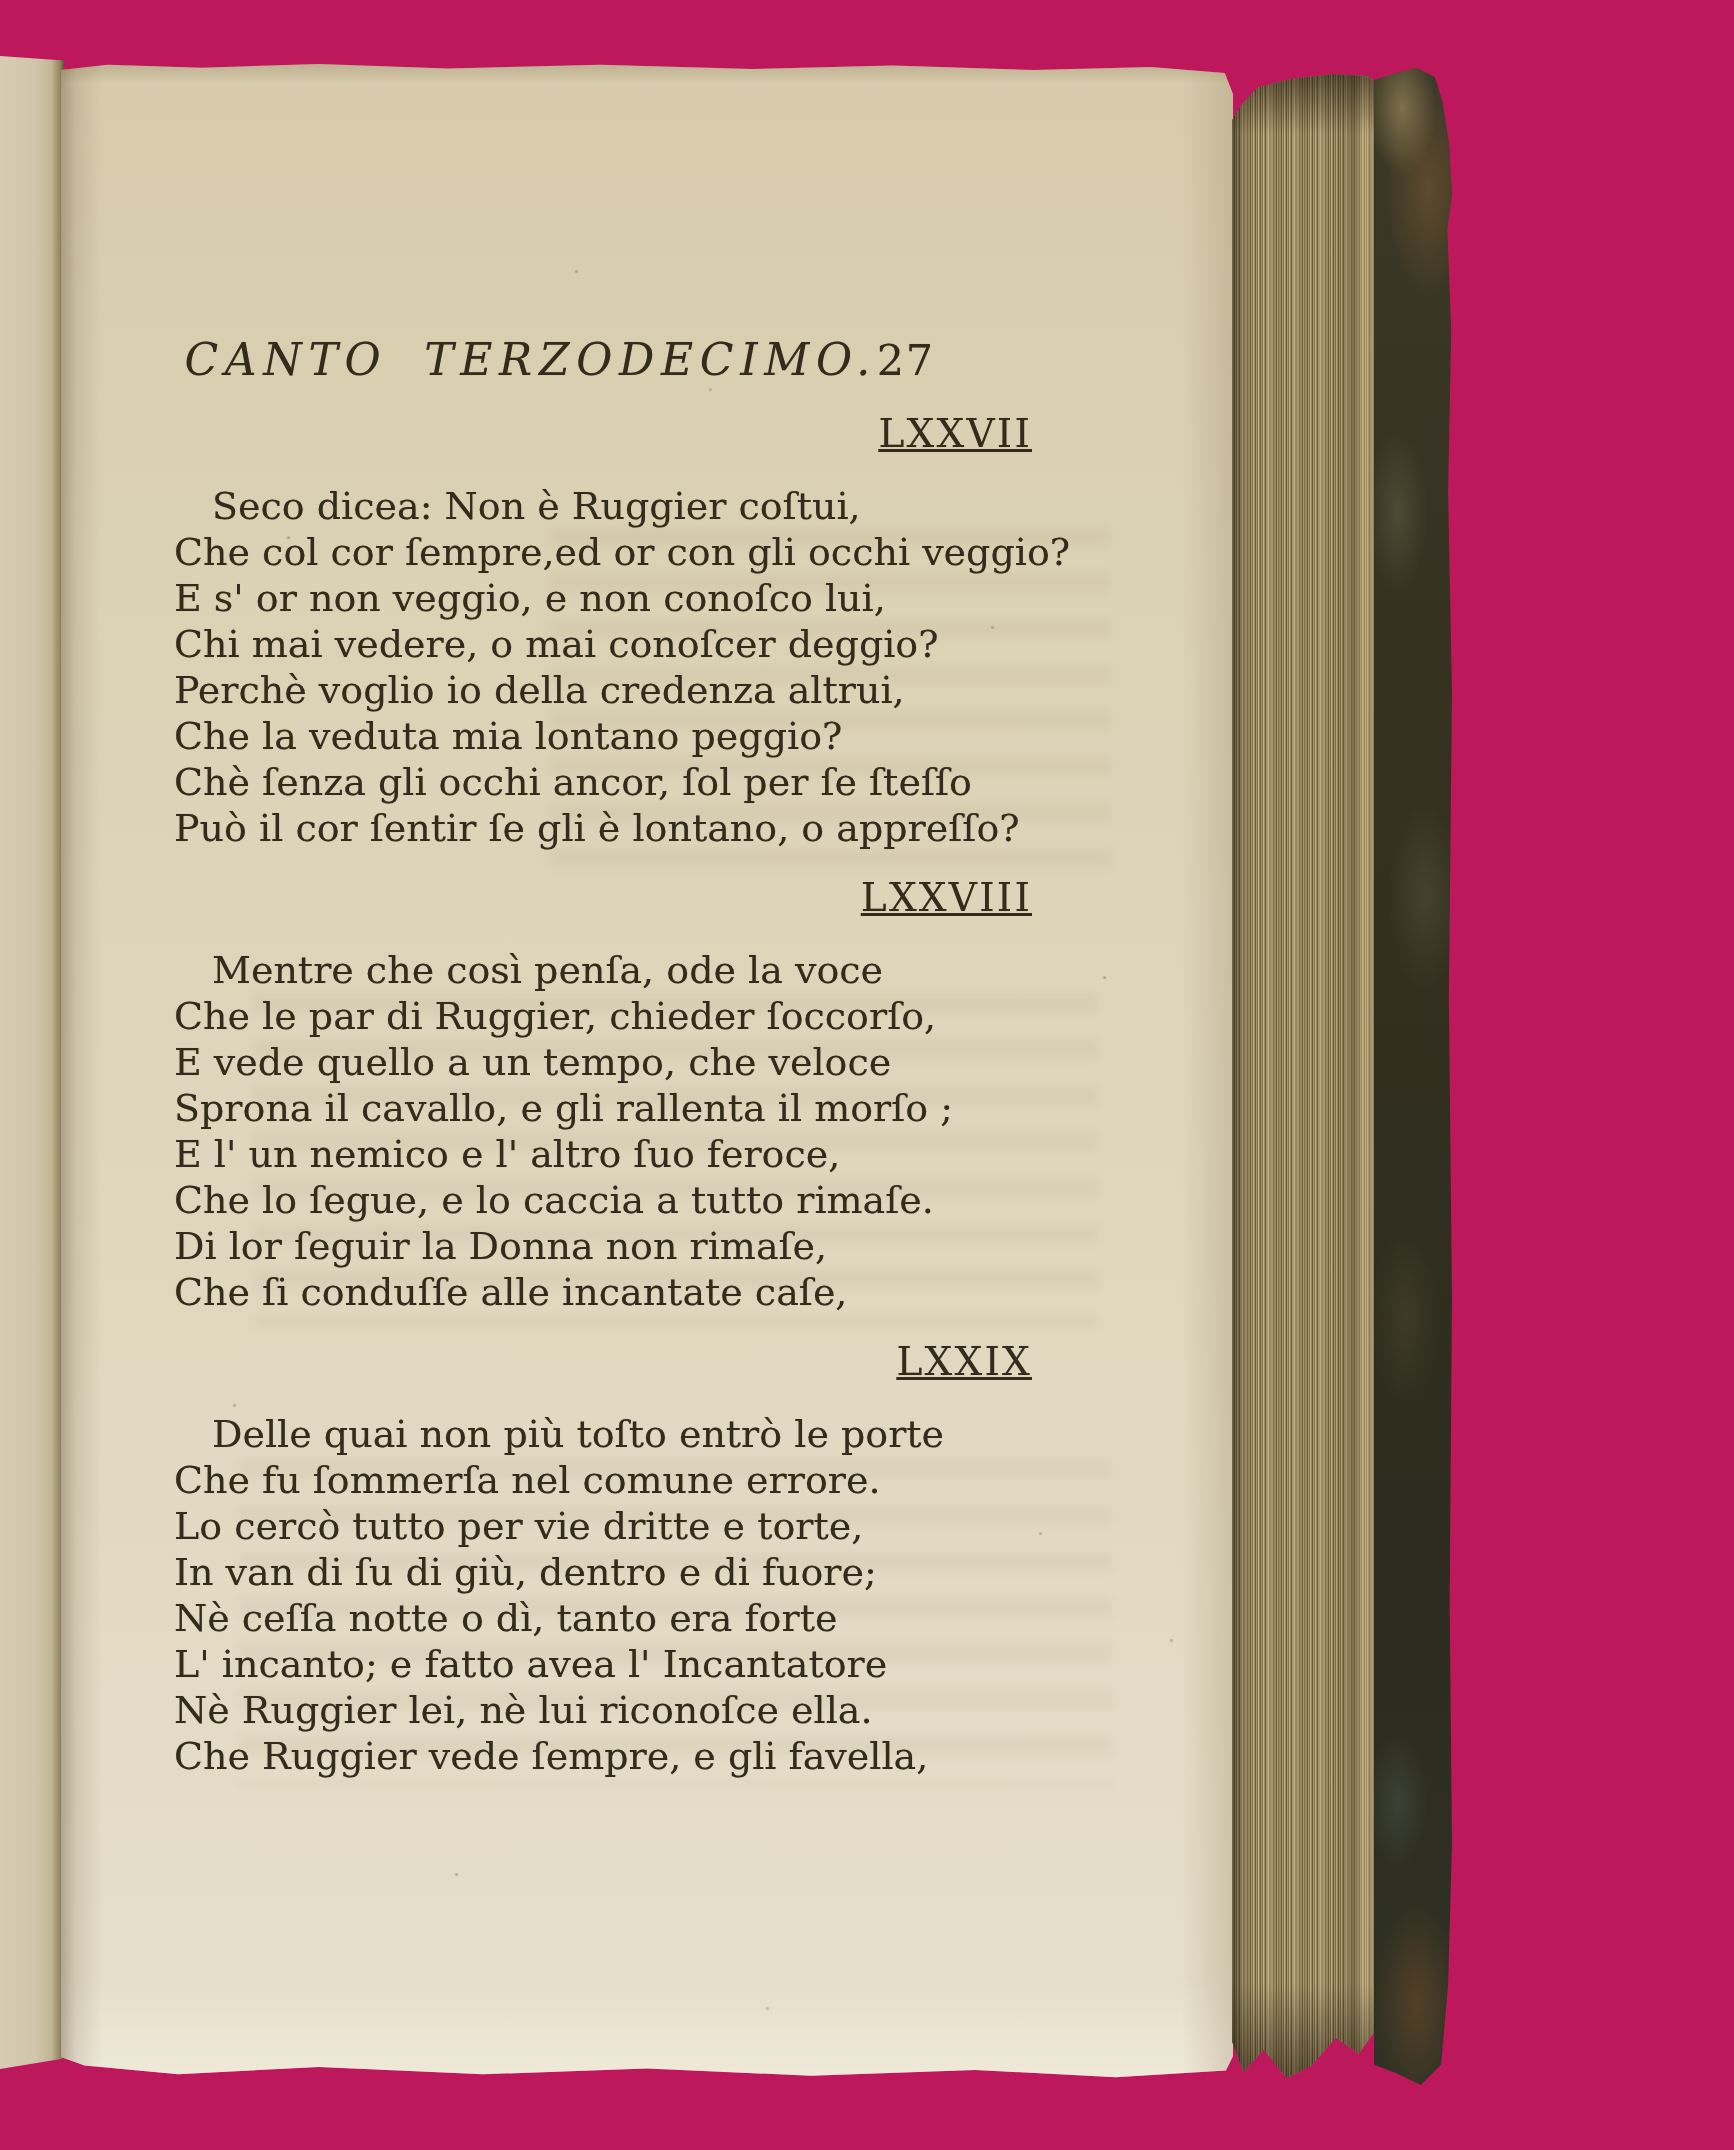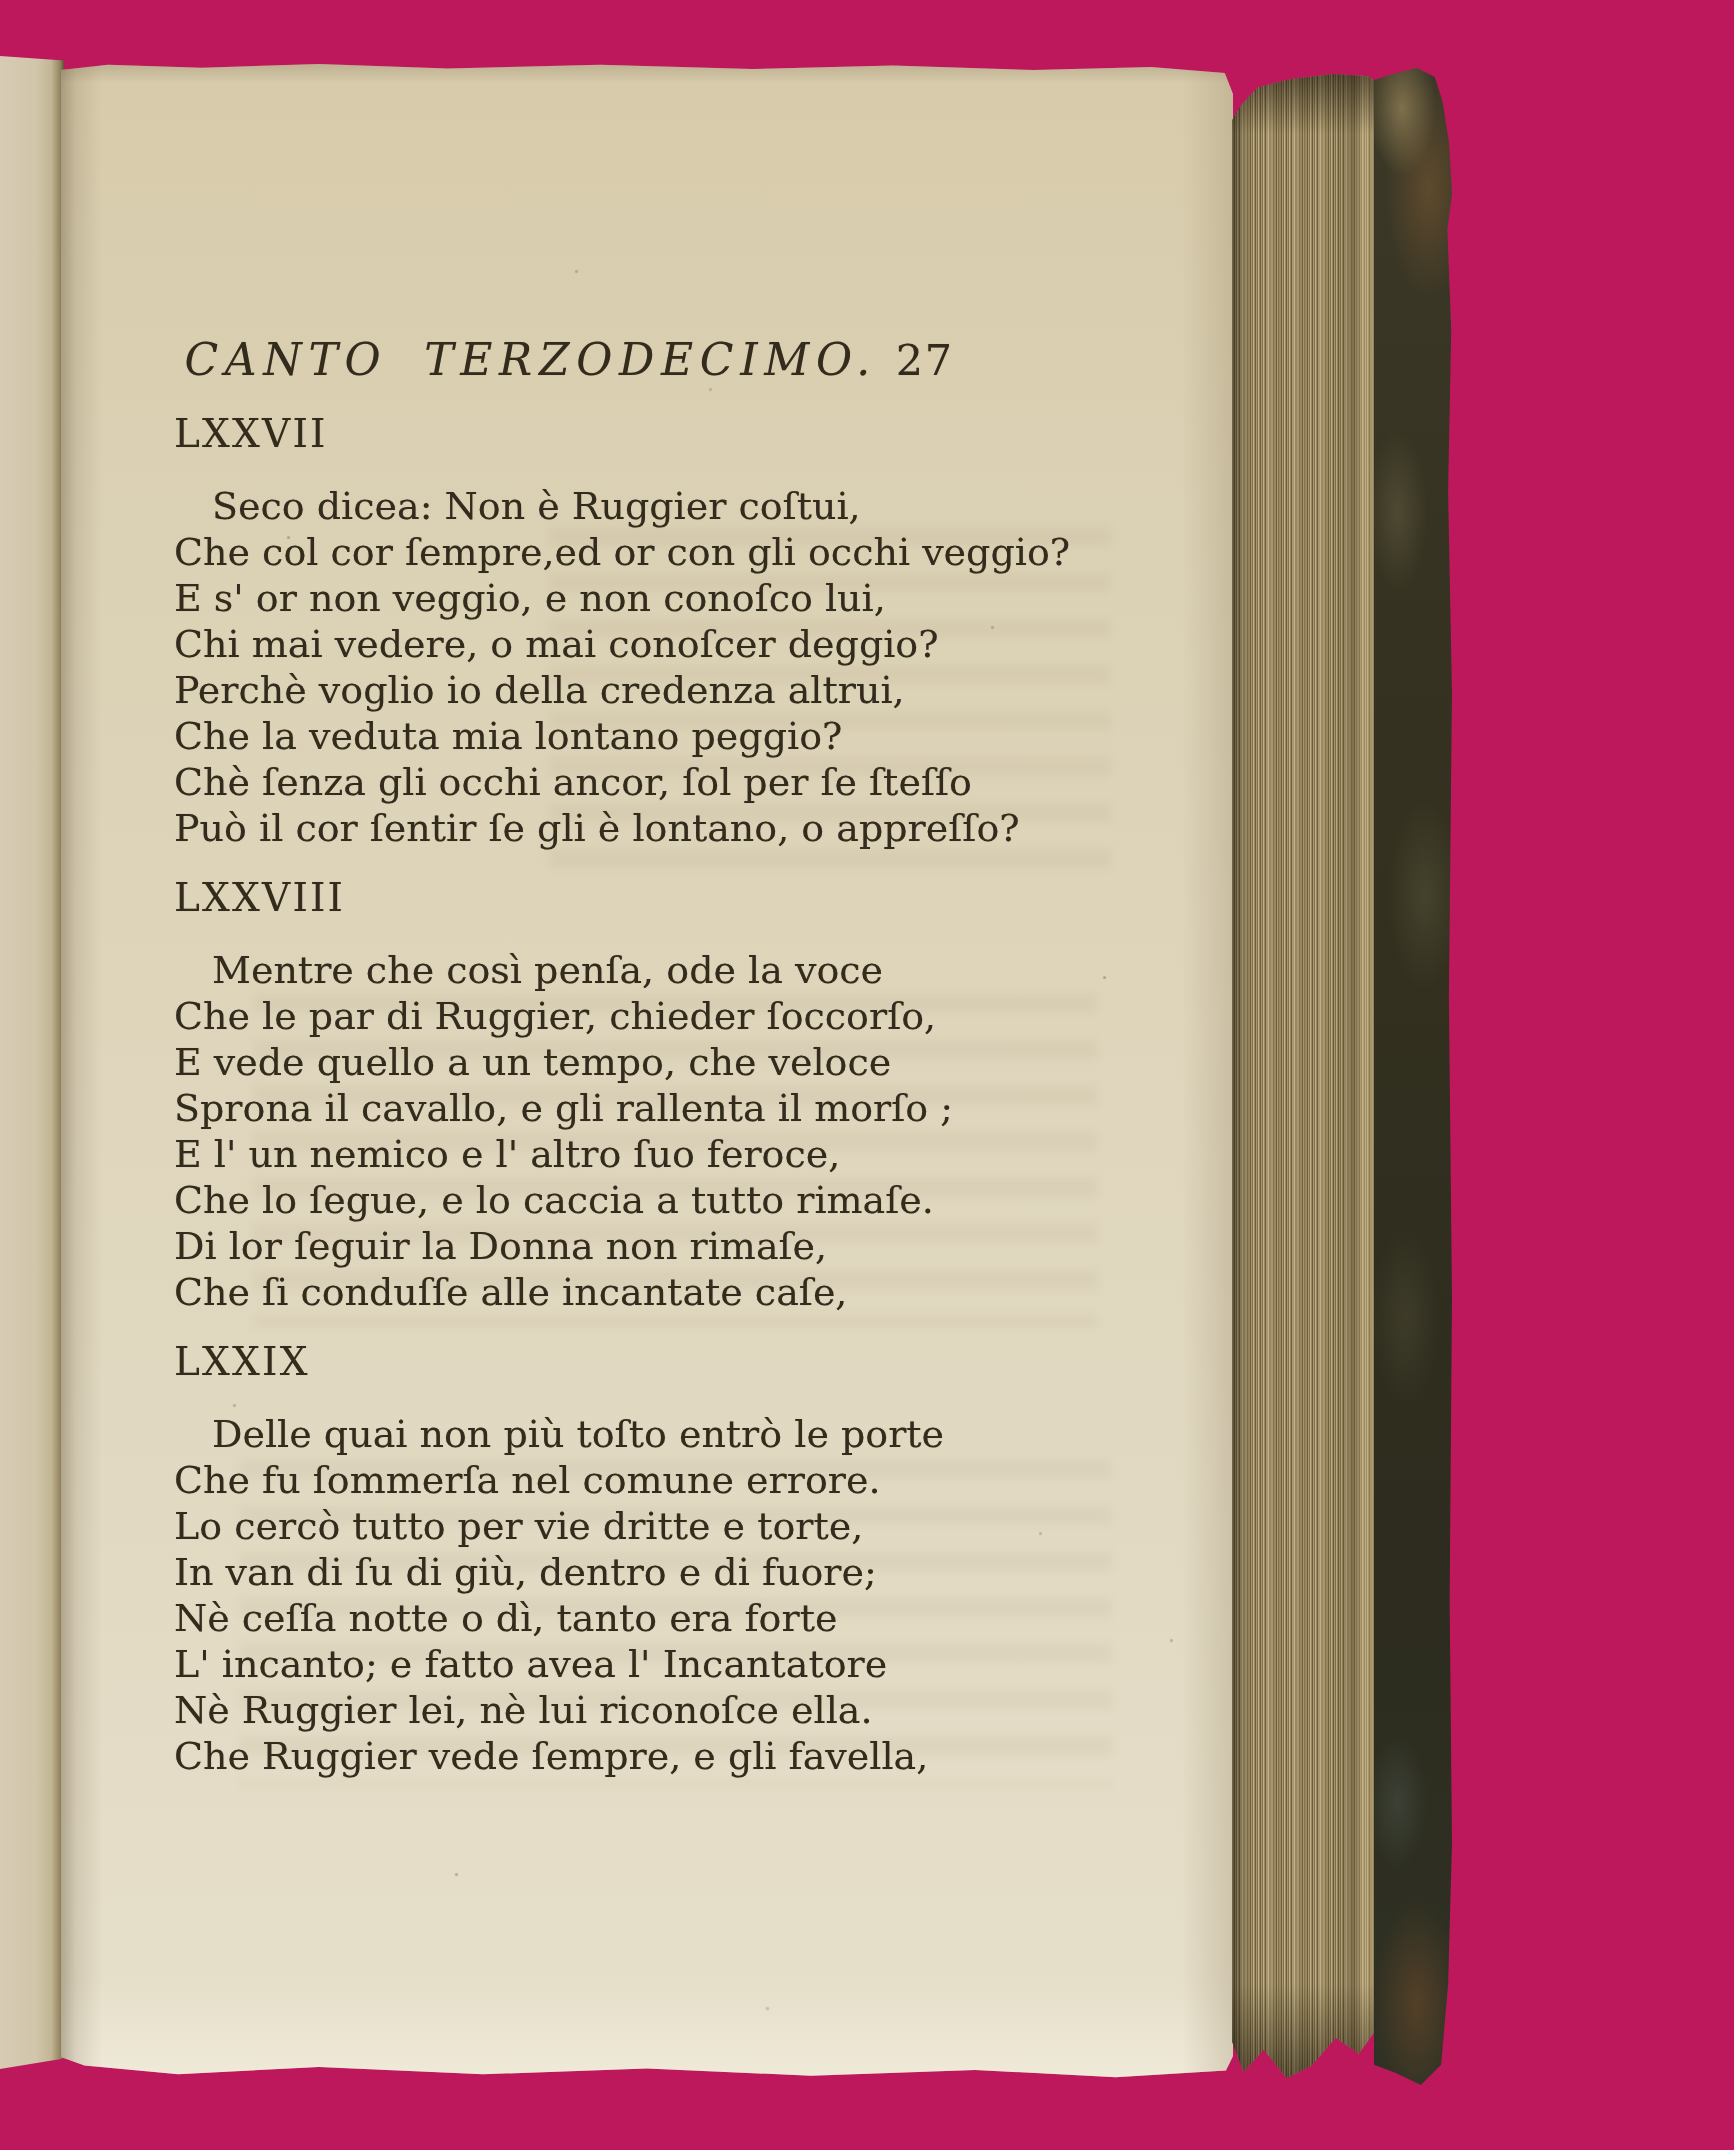--- a/index.html
+++ b/index.html
@@ -36,25 +36,25 @@
     text-shadow:0 0 0.7px rgba(51,43,28,.35);
   }
   .page-header{
     display:flex;align-items:baseline;
     margin:0 0 6px 10.4px;line-height:53px;white-space:nowrap;
   }
   .canto-title{
     font-style:italic;font-size:44px;letter-spacing:6.7px;word-spacing:16.3px;
   }
   .page-num{
-    font-size:43px;margin-left:19px;letter-spacing:1.5px;
+    font-size:43px;letter-spacing:1.5px;
   }
   .stanza-heading{
-    font-size:39px;letter-spacing:2.2px;text-align:left;
-    width:858px;line-height:44px;margin:25px 0 27px 0;
+    font-size:39px;letter-spacing:2.2px;text-align:right;
+    width:858px;line-height:44px;margin:25px 0 27px 0;text-decoration:underline;
   }
   .verse-line{
     margin:0;font-size:38px;line-height:46px;white-space:nowrap;
   }
   .verse-line.indent{ padding-left:38px; }
   
   .fore-edge{
     position:absolute;left:1232px;top:74px;width:144px;height:2010px;
     background:
       linear-gradient(180deg,rgba(28,22,11,.55) 0,rgba(28,22,11,0) 3%,rgba(28,22,11,0) 95%,rgba(28,22,11,.55) 100%),

